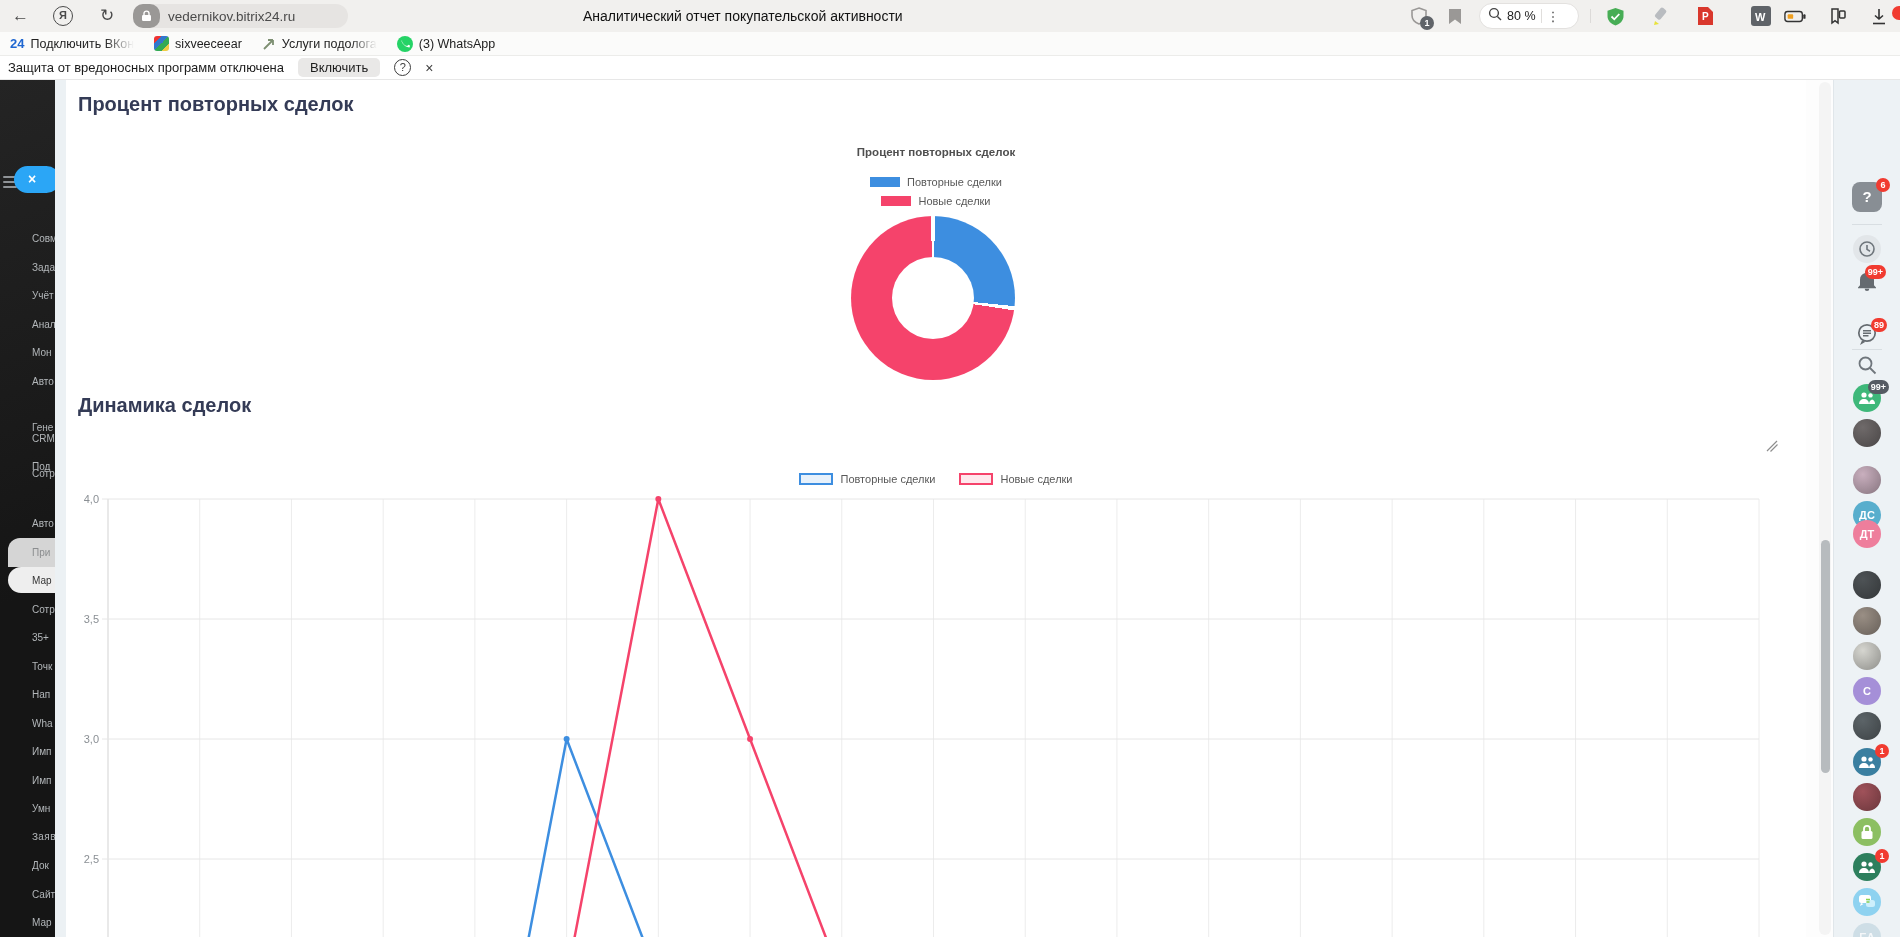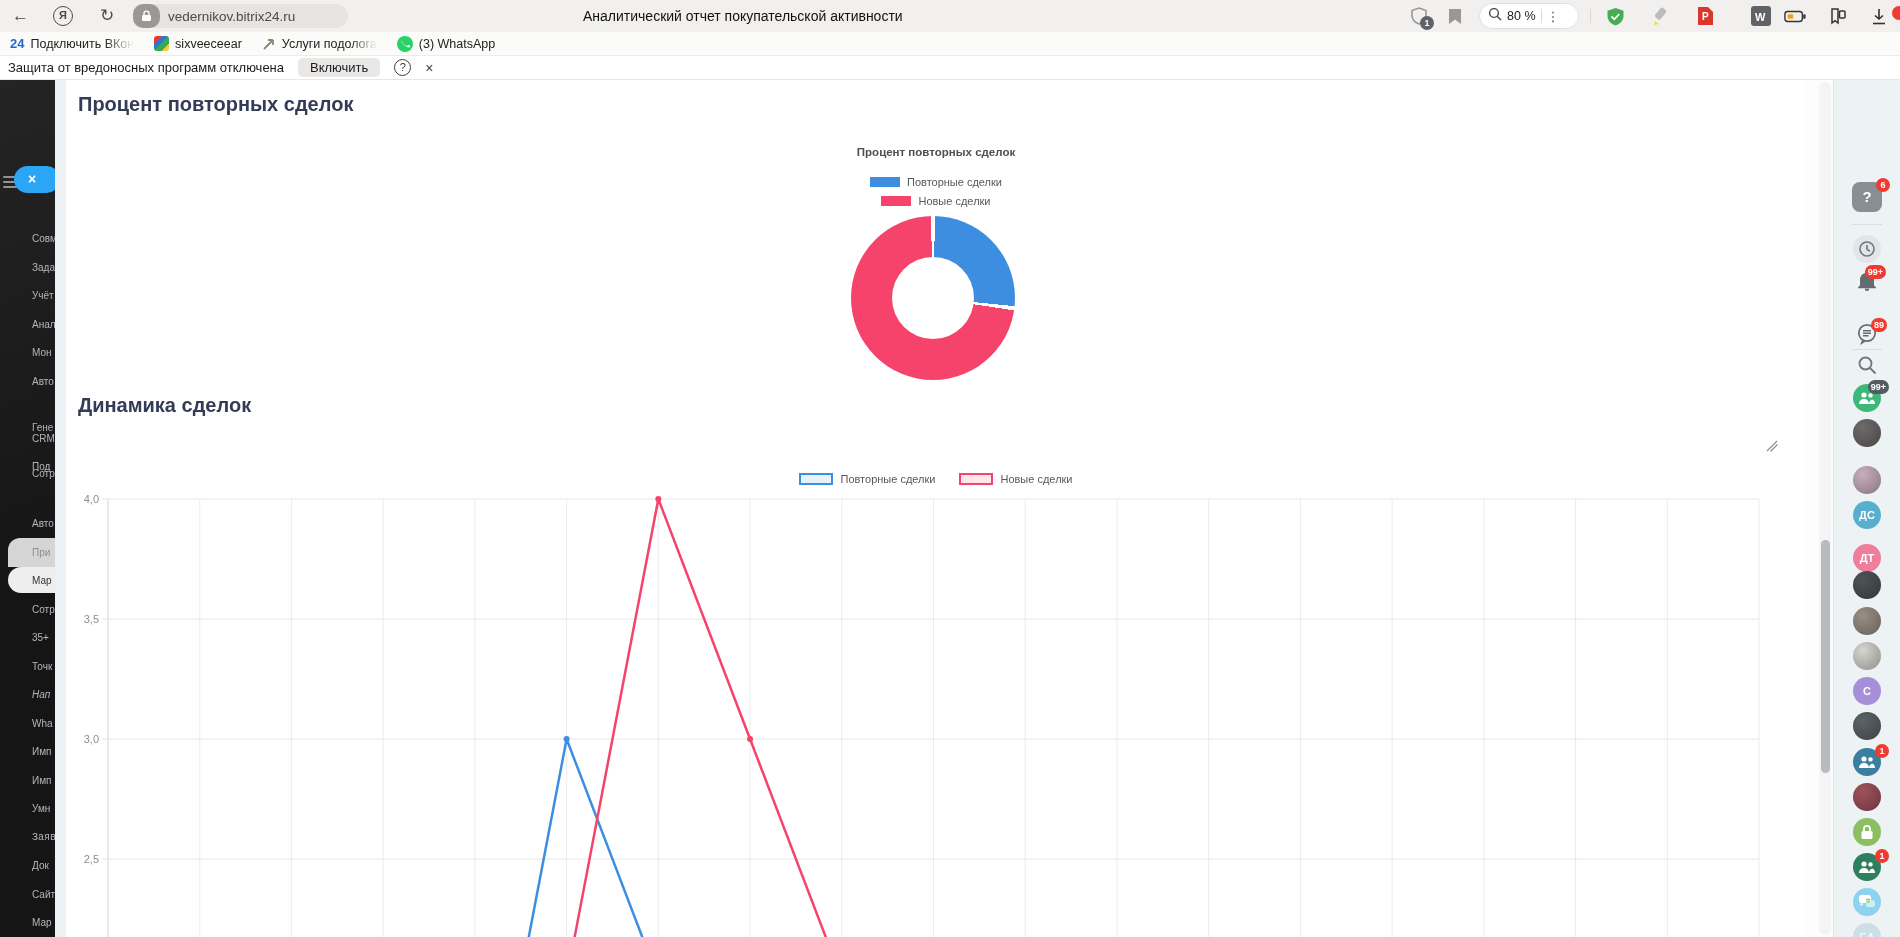--- a/index.html
+++ b/index.html
@@ -231,21 +231,21 @@
       <div class="abs sb-item" style="top: 377px;">Под</div>
       <div class="abs sb-item" style="top: 384px;">Сотр</div>
       <div class="abs sb-item" style="top: 434px;">Авто</div>
       <div class="abs sb-bg-dim" style="top: 457.5px;"></div>
       <div class="abs sb-item dimmed" style="top: 462.5px;">При</div>
       <div class="abs sb-bg-sel" style="top: 487px;"></div>
       <div class="abs sb-item selected" style="top: 491px;">Мар</div>
       <div class="abs sb-item" style="top: 519.5px;">Сотр</div>
       <div class="abs sb-item" style="top: 548px;">35+</div>
       <div class="abs sb-item" style="top: 576.5px;">Точк</div>
-      <div class="abs sb-item" style="top: 605px; font-style: italic;">Нап</div>
+      <div class="abs sb-item" style="top: 605px;">Нап</div>
       <div class="abs sb-item" style="top: 633.5px;">Wha</div>
       <div class="abs sb-item" style="top: 662px;">Имп</div>
       <div class="abs sb-item" style="top: 690.5px;">Имп</div>
       <div class="abs sb-item" style="top: 719px;">Умн</div>
       <div class="abs sb-item" style="top: 747.5px; font-family: Liberation Mono, monospace;">Заяв</div>
       <div class="abs sb-item" style="top: 776px;">Док</div>
       <div class="abs sb-item" style="top: 804.5px;">Сайт</div>
       <div class="abs sb-item" style="top: 833px;">Мар</div>
     </div>
   <div class="abs gutter"></div>
@@ -357,21 +357,21 @@
             <circle cx="12.5" cy="4.4" r="2.2"></circle>
             <path d="M1 13c0-3 2.2-5 5-5s5 2 5 5z"></path>
             <path d="M11 13c.2-2.2 1.3-3.8 3-4.4 1.8.5 3 2.2 3 4.4z"></path>
           </g>
         </svg>
         <span class="badge" style="top: -4px; right: -8px; background: rgb(85, 91, 99);">99+</span>
       </div>
       <div class="rp-item rp-circle" style="top: 339px; background: radial-gradient(circle at 35% 30%, rgb(111, 106, 106), rgba(0, 0, 0, 0.333)), rgb(111, 106, 106);"></div>
       <div class="rp-item rp-circle" style="top: 386px; background: radial-gradient(circle at 35% 30%, rgb(201, 175, 190), rgba(0, 0, 0, 0.333)), rgb(201, 175, 190);"></div>
       <div class="rp-item rp-circle" style="top: 421px; background: rgb(88, 174, 205);">ДС</div>
-      <div class="rp-item rp-circle" style="top: 440px; background: rgb(238, 126, 156); margin-top: 24px;">ДТ</div>
+      <div class="rp-item rp-circle" style="top: 440px; background: rgb(238, 126, 156);">ДТ</div>
       <div class="rp-item rp-circle" style="top: 491px; background: radial-gradient(circle at 35% 30%, rgb(78, 83, 86), rgba(0, 0, 0, 0.333)), rgb(78, 83, 86);"></div>
       <div class="rp-item rp-circle" style="top: 527px; background: radial-gradient(circle at 35% 30%, rgb(154, 143, 133), rgba(0, 0, 0, 0.333)), rgb(154, 143, 133);"></div>
       <div class="rp-item rp-circle" style="top: 562px; background: radial-gradient(circle at 35% 30%, rgb(214, 214, 208), rgba(0, 0, 0, 0.333)), rgb(214, 214, 208);"></div>
       <div class="rp-item rp-circle" style="top: 597px; background: rgb(165, 143, 216);">С</div>
       <div class="rp-item rp-circle" style="top: 632px; background: radial-gradient(circle at 35% 30%, rgb(92, 100, 104), rgba(0, 0, 0, 0.333)), rgb(92, 100, 104);"></div>
       <div class="rp-item rp-circle" style="top: 668px; background: rgb(58, 127, 160);">
         <svg width="18" height="14" viewBox="0 0 18 14">
           <g fill="#fff">
             <circle cx="6" cy="4" r="2.6"></circle>
             <circle cx="12.5" cy="4.4" r="2.2"></circle>

